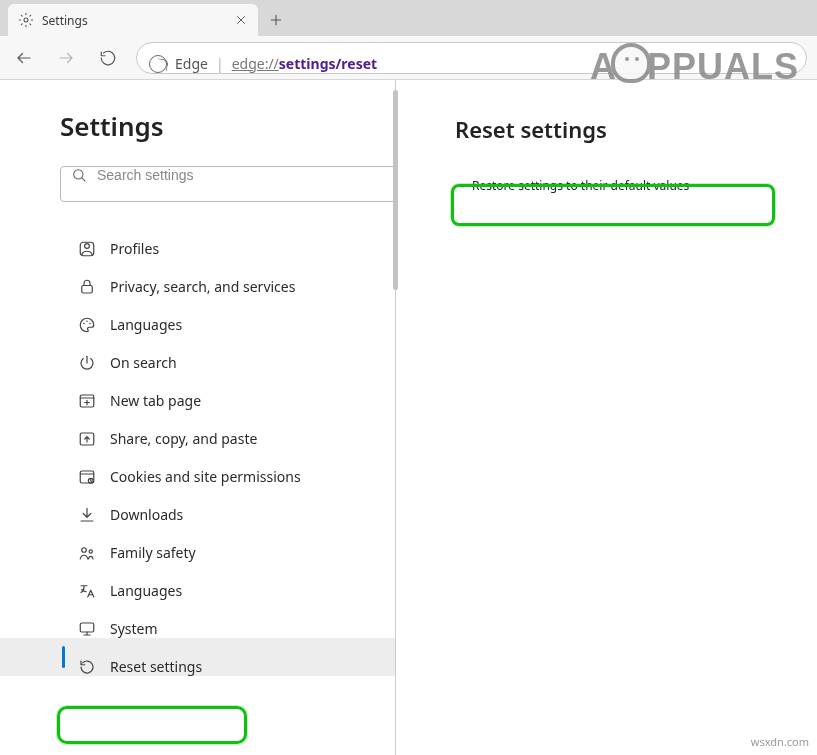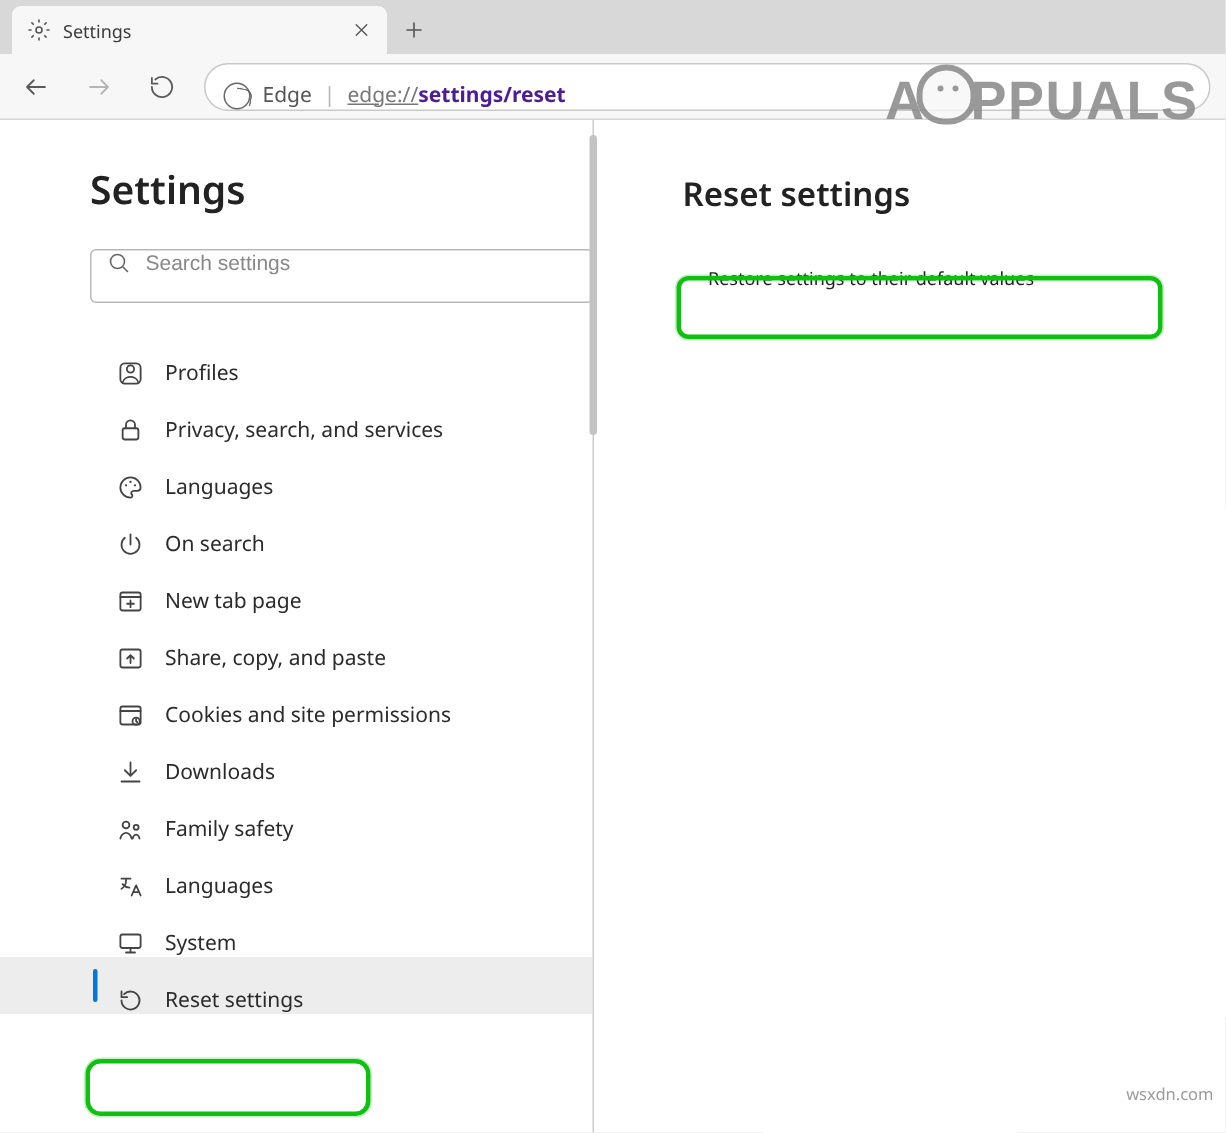--- a/index.html
+++ b/index.html
@@ -54,21 +54,21 @@
     .option-row { border: 1px solid transparent; padding: 14px 16px; font-size: 12px; color: #222; border-radius: 4px; cursor: pointer; }
 
     .highlight { position: absolute; border: 3px solid #10c010; border-radius: 10px; pointer-events: none; box-shadow: 0 0 0 1px rgba(16,192,16,.25); }
     .hl-reset { left: 57px; top: 706px; width: 190px; height: 38px; }
     .hl-restore { left: 451px; top: 184px; width: 324px; height: 42px; border-radius: 8px; }
 
     
     .wm { position:absolute; right:18px; top:46px; font-size:36px; font-weight:800; color:#888; letter-spacing:1px; opacity:.85; display:flex; align-items:center; font-family: Arial, sans-serif;}
     .wm .head { width:40px; height:40px; border:4px solid #888; border-radius:50% 50% 45% 45%; margin-right:-4px; position:relative; top:-4px; background:#f7f7f7;}
     .wm .head::after{content:""; position:absolute; left:10px; top:10px; width:4px; height:4px; background:#888; border-radius:50%; box-shadow:10px 0 #888;}
-    .attr { position:absolute; right:8px; bottom:18px; font-size:11px; color:#9a9a9a; }
+    .attr { position:absolute; right:8px; bottom:6px; font-size:11px; color:#9a9a9a; }
 
     
     .stroke { fill:none; stroke:currentColor; stroke-width:1.6; stroke-linecap:round; stroke-linejoin:round; }
   </style>
 </head>
 <body>
 
 <div class="tab-strip">
   <div class="tab">
     <svg class="gear" viewBox="0 0 24 24">

